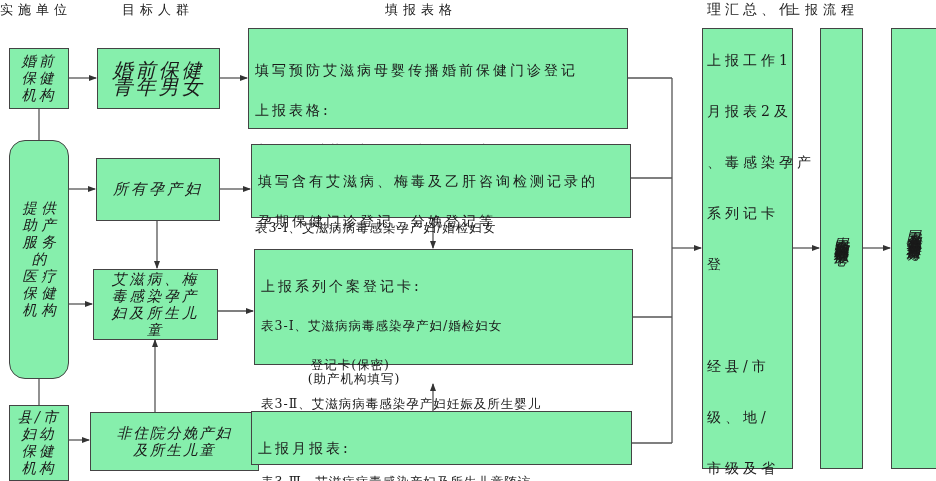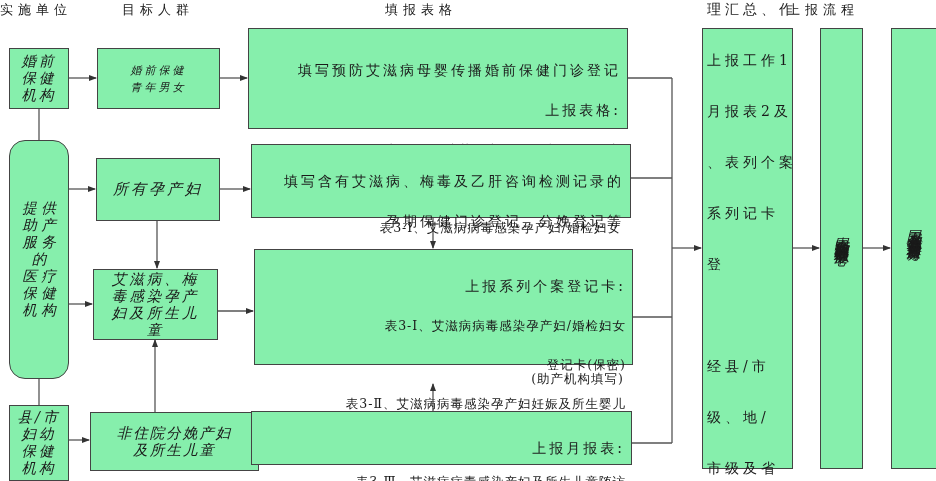--- a/index.html
+++ b/index.html
@@ -3,21 +3,21 @@
 <meta charset="utf-8">
 <style>
   html, body { margin:0; padding:0; background:#ffffff; }
   body { width:936px; height:481px; position:relative; overflow:hidden;
          font-family:"DejaVu Serif","Liberation Serif",serif; color:#1a1a1a; }
   .hdr { position:absolute; top:0; font-size:13px; letter-spacing:5px; line-height:20px; white-space:nowrap; }
   .box { position:absolute; border:1.5px solid #444; box-sizing:border-box; background:#86efac; }
   .center { display:flex; align-items:center; justify-content:center; text-align:center;font-style:italic; }
   .t { font-size:14.5px; letter-spacing:3px; line-height:17px; }
   .form { font-size:12.5px; line-height:13px; padding:3px 6px; letter-spacing:1px; white-space:pre; }
-  .form .l { display:block;text-align:right; }
+  .form .l { display:block; }
   .form .big { font-size:14px; letter-spacing:3px; line-height:14px; }
   .vert { writing-mode:vertical-rl; text-orientation:upright; font-size:14px; letter-spacing:1px; line-height:16px; }
   .grid-col { font-size:14px; line-height:17px; letter-spacing:4px; padding:0 4px; white-space:pre; }
   svg.lines { position:absolute; left:0; top:0; }
 </style>
 </head>
 <body>
 
 <svg class="lines" width="936" height="481">
   <defs>
@@ -83,21 +83,21 @@
 </div>
 <div class="box center t" style="left:9px;top:405px;width:60px;height:76px;">
   <div>
     <div>县/市</div>
     <div>妇幼</div>
     <div>保健</div>
     <div>机构</div>
   </div>
 </div>
 
-<div class="box center t" style="left:97px;top:48px;width:123px;height:61px;font-size:11px;">
+<div class="box center t" style="left:97px;top:48px;width:123px;height:61px;font-size:20px;">
   <div>
     <div>婚前保健</div>
     <div>青年男女</div>
   </div>
 </div>
 <div class="box center t" style="left:96px;top:158px;width:124px;height:63px;font-size:15px;">
   <div>所有孕产妇</div>
 </div>
 <div class="box center t" style="left:93px;top:269px;width:125px;height:71px;">
   <div>
@@ -150,21 +150,21 @@
 </div>
 
 <div class="box" style="left:702px;top:28px;width:91px;height:441px;display:flex;align-items:center;">
   <div class="grid-col" style="margin-top:-20px;">
     
     
     
     <div>理汇总、作</div>
     <div>上报工作1</div>
     <div>月报表2及</div>
-    <div>、表列个案</div>
+    <div>、毒感染孕产</div>
     <div>系列记卡</div>
     <div>登</div>
     <div style="height:17px;"></div>
     <div>经县/市</div>
     <div>级、地/</div>
     <div>市级及省</div>
     
     
     
   </div>

